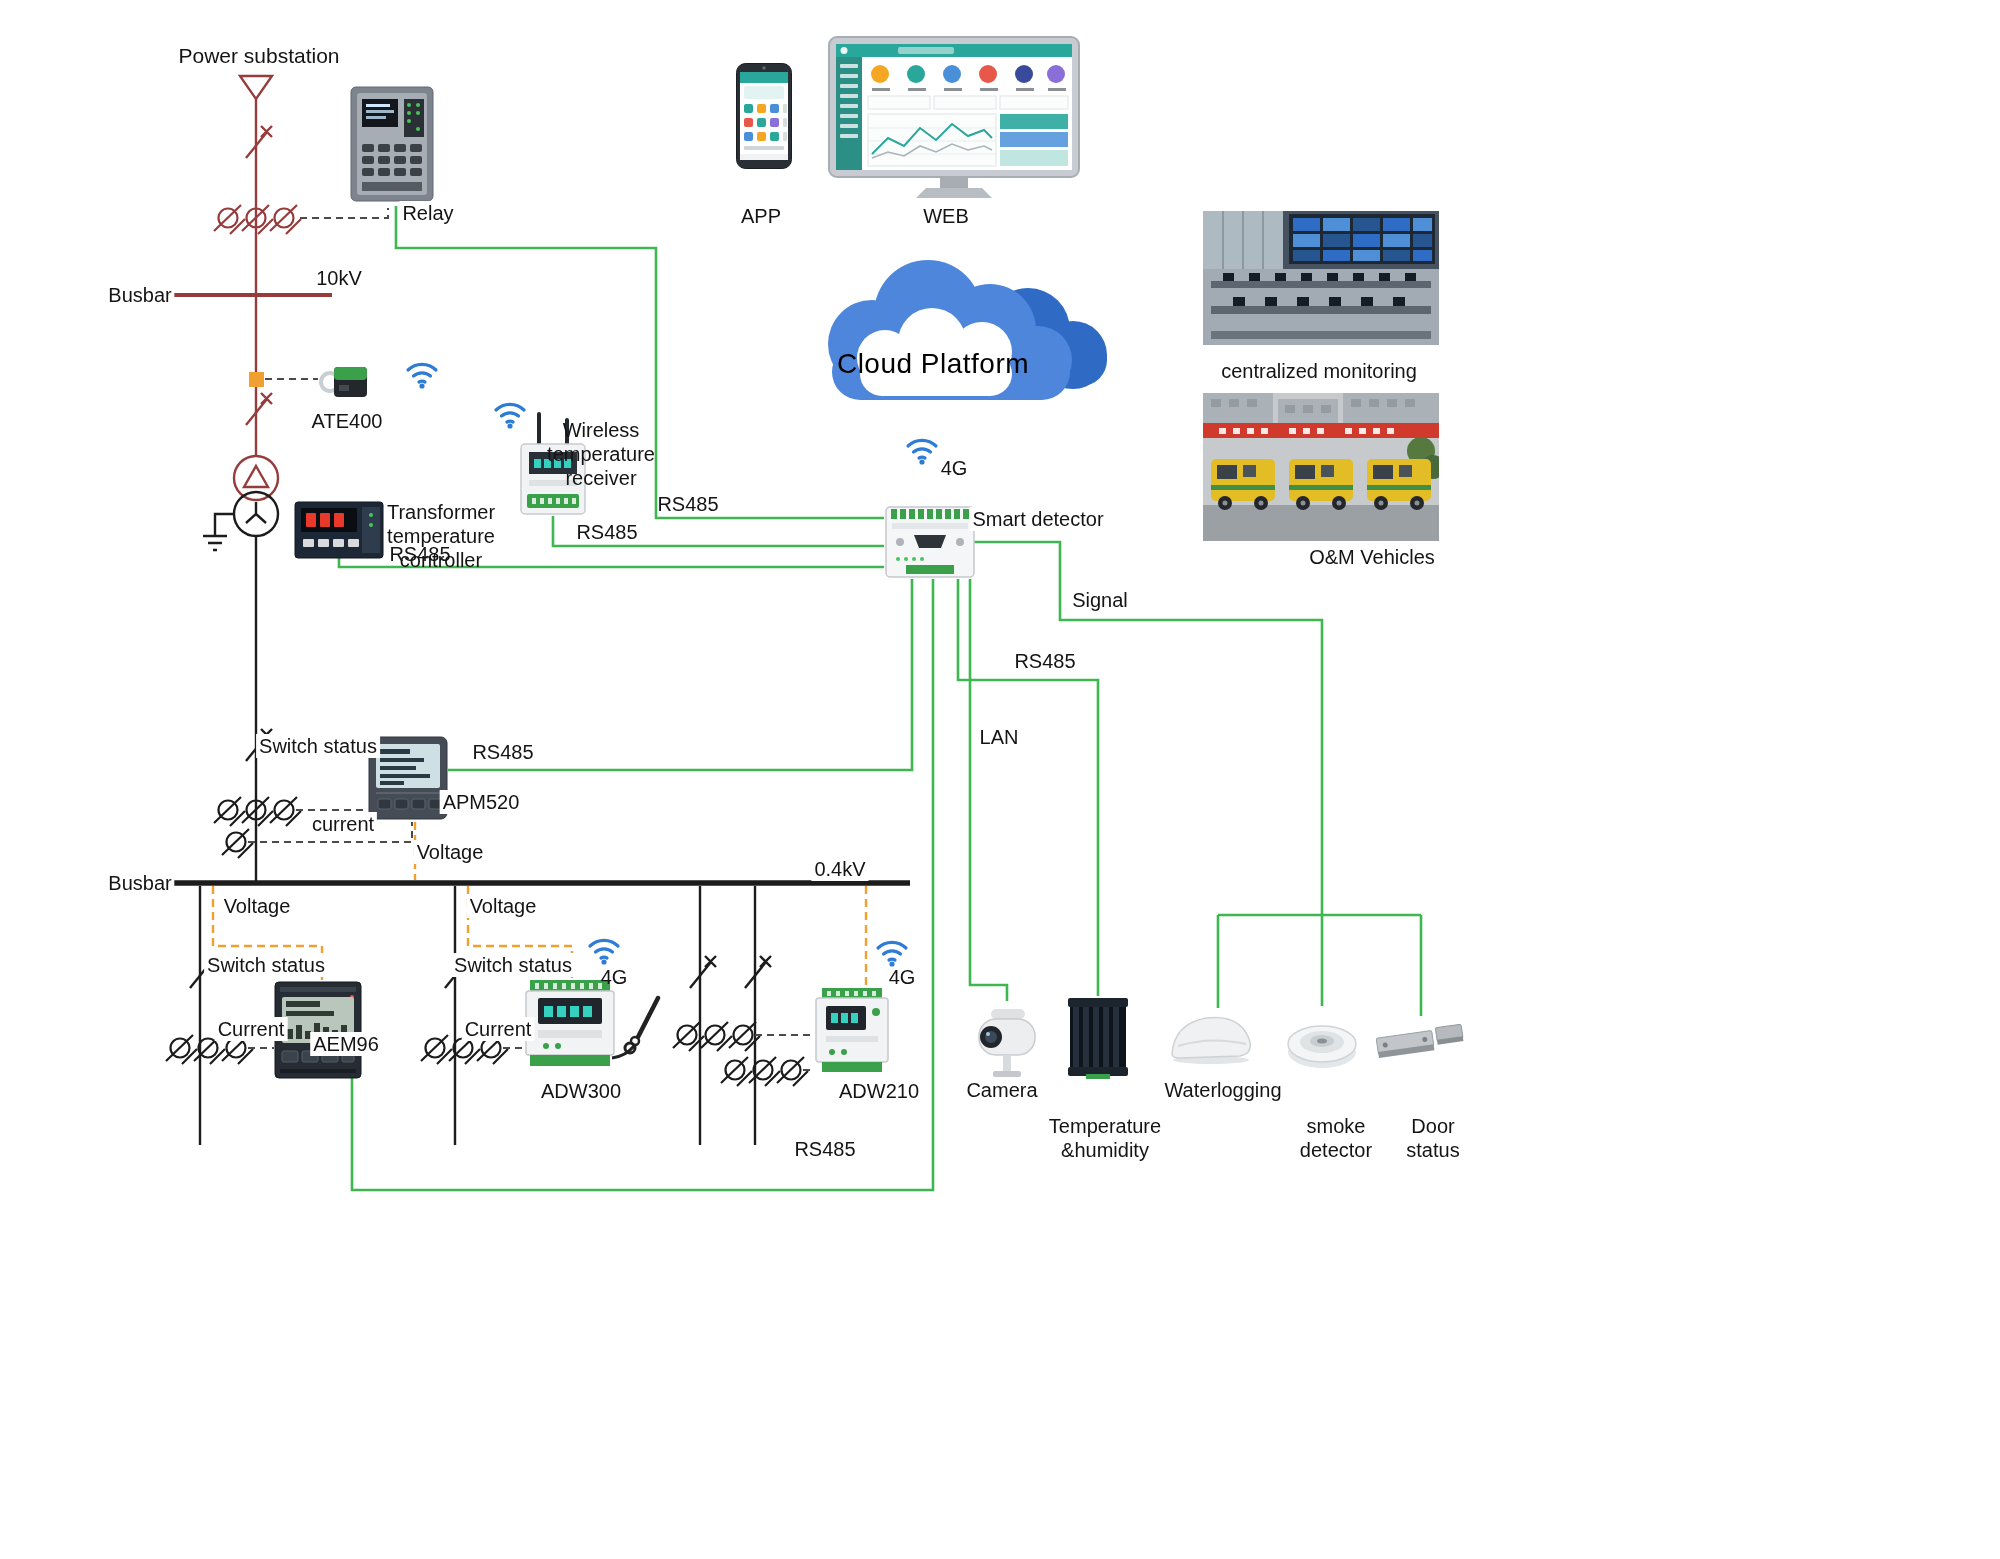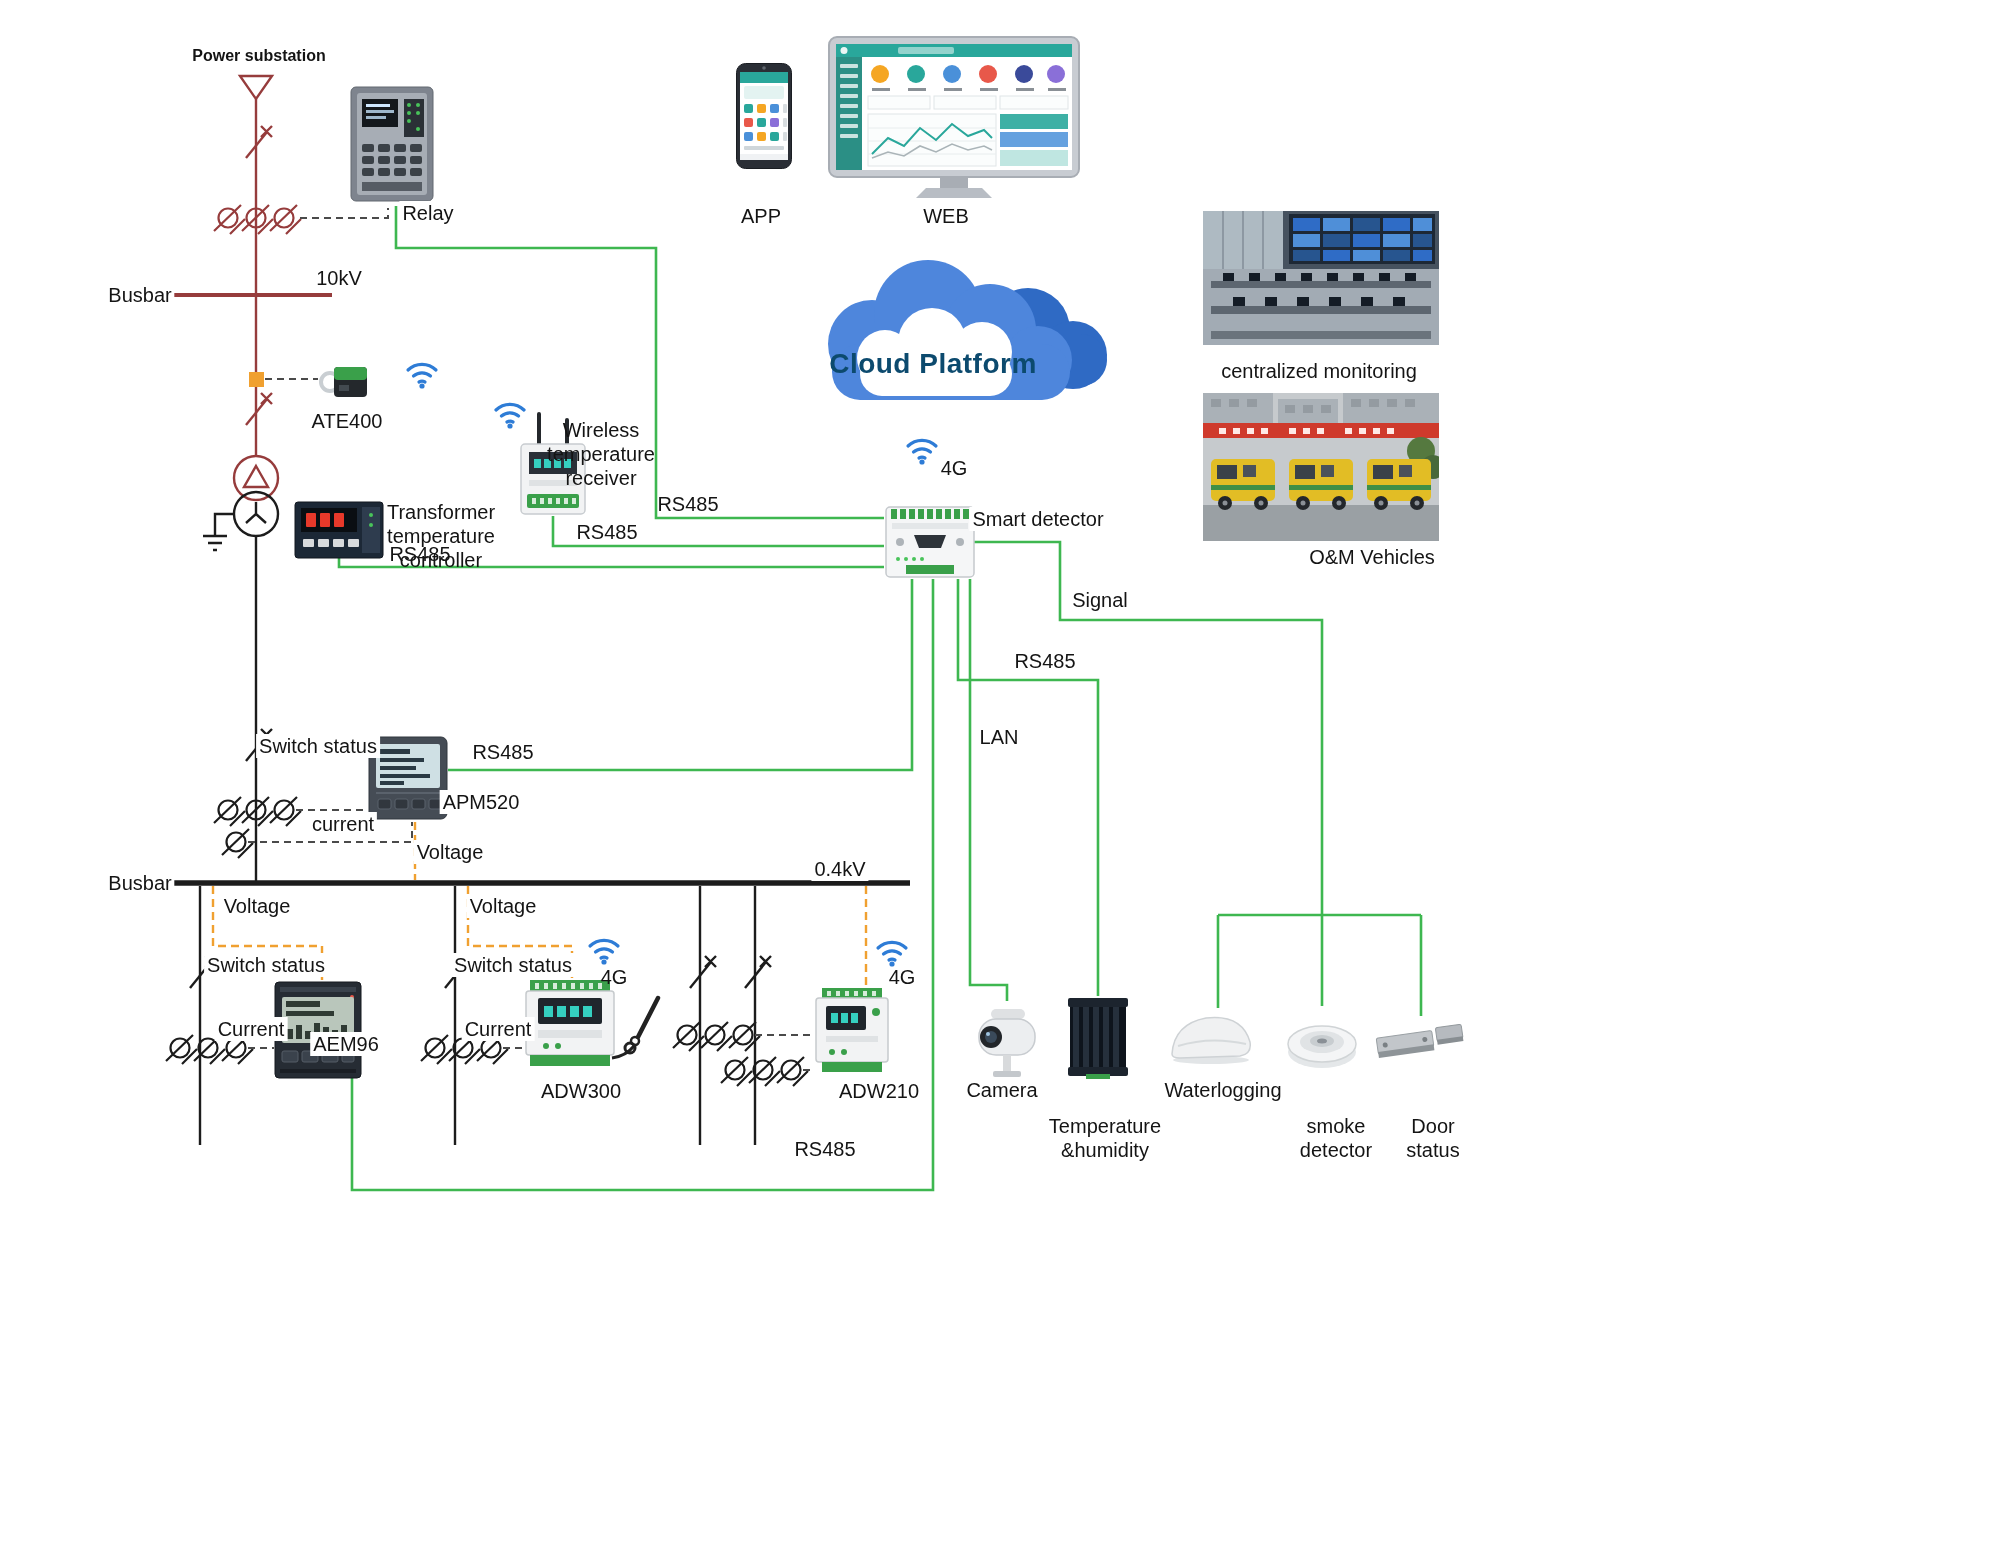--- a/index.html
+++ b/index.html
@@ -5,23 +5,23 @@
   * { margin:0; padding:0; box-sizing:border-box; }
   html,body { background:#ffffff; font-family:"Liberation Sans", sans-serif; }
   .canvas { position:relative; width:2000px; height:1559px; background:#ffffff; overflow:hidden; }
   .wires { position:absolute; left:0; top:0; }
   .dev { position:absolute; }
   .lbl {
     position:absolute; transform:translate(-50%,-50%);
     font-size:20px; color:#141414; white-space:nowrap;
     background:#ffffff; padding:0 3px; line-height:1.2; text-align:center;
   }
-  .lbl.title { font-weight:700; font-size:16px; }
+  .lbl.title { font-weight:400; font-size:21px; }
   .lbl.block { transform:none; white-space:normal; text-align:center; background:transparent; padding:0;margin-top:34px; }
-  .lbl.cloudtxt { background:transparent; font-size:28px; font-weight:700; color:#0c4a6e; letter-spacing:.5px; }
+  .lbl.cloudtxt { background:transparent; font-size:28px; font-weight:400; color:#000000; letter-spacing:.5px; }
   .lbl.plain { background:transparent;text-align:center; }
 </style>
 </head>
 <body>
 
 <div class="canvas">
 
   <svg class="wires" width="2000" height="1559" viewBox="0 0 2000 1559">
     <defs>
       <g id="ct" fill="none" stroke-width="2.2">

